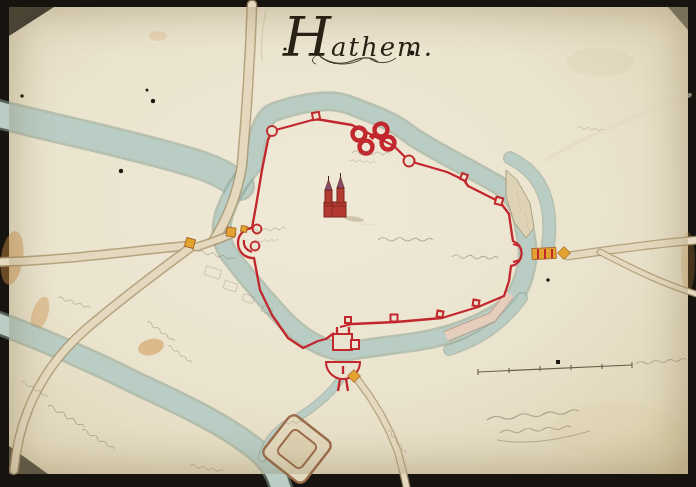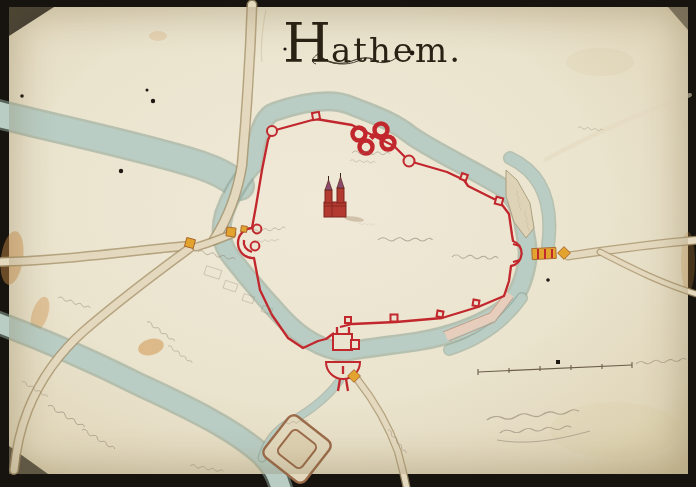--- a/index.html
+++ b/index.html
@@ -1,22 +1,22 @@
 <!DOCTYPE html>
 <html style="--frame: #17140f; --paper: #eae3cf; --paper_edge: #d6cbab; --water: #b9cdc4; --water_edge: #8ba295; --road: #e4d9bf; --road_edge: #a8946b; --wall: #c1272d; --orange: #e2a42e; --church: #b23a30; --ink: #2a2115; --pencil: #8d8170; --stain: #cf8f45; --outwork: #ded3b6; --outwork_edge: #a69a79; --se_outwork: #e7cdbb; --se_outwork_edge: #bb9179; --fort_brown: #9b6b4a;"><head>
 <meta charset="utf-8">
 <style>
   html,body{margin:0;padding:0;background:#111;}
   .stage{position:relative;width:696px;height:487px;background:var(--frame);overflow:hidden;
          font-family:"DejaVu Serif", serif;}
   svg{position:absolute;left:0;top:0;}
   .vignette{position:absolute;left:9px;top:7px;width:679px;height:467px;pointer-events:none;
             box-shadow:inset 0 0 36px 8px rgba(120,100,55,.30);}
-  .map-title{position:absolute;left:283px;top:16px;width:220px;color:var(--ink);
-             font-size:34px;letter-spacing:2px;line-height:1;}
+  .map-title{position:absolute;left:283px;top:10px;width:220px;color:var(--ink);
+             font-style:italic;font-size:26px;letter-spacing:2px;line-height:1;}
   .map-title::first-letter{font-size:55px;letter-spacing:0;}
   
   .w-under{fill:none;stroke:var(--water_edge);opacity:.55;stroke-linecap:round;}
   .w{fill:none;stroke:var(--water);stroke-linecap:round;}
   .r-under{fill:none;stroke:var(--road_edge);opacity:.8;stroke-linecap:round;}
   .r{fill:none;stroke:var(--road);stroke-linecap:round;}
   .wall{fill:none;stroke:var(--wall);stroke-width:2.3;stroke-linejoin:round;}
   .wallfill{fill:var(--paper);stroke:var(--wall);stroke-width:2;}
   .donut{fill:none;stroke:var(--wall);stroke-width:4.4;}
   .orangeb{fill:var(--orange);stroke:#a96327;stroke-width:.9;}

